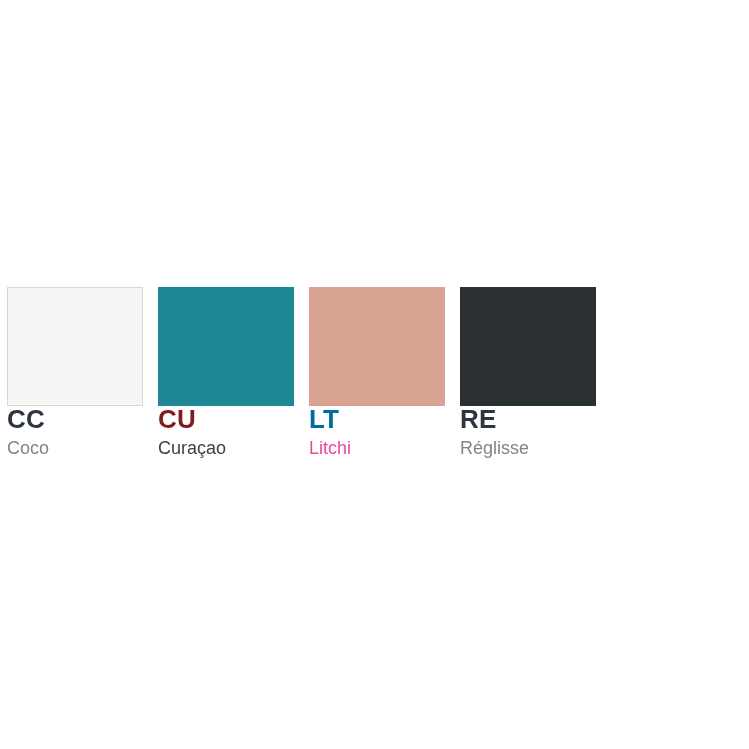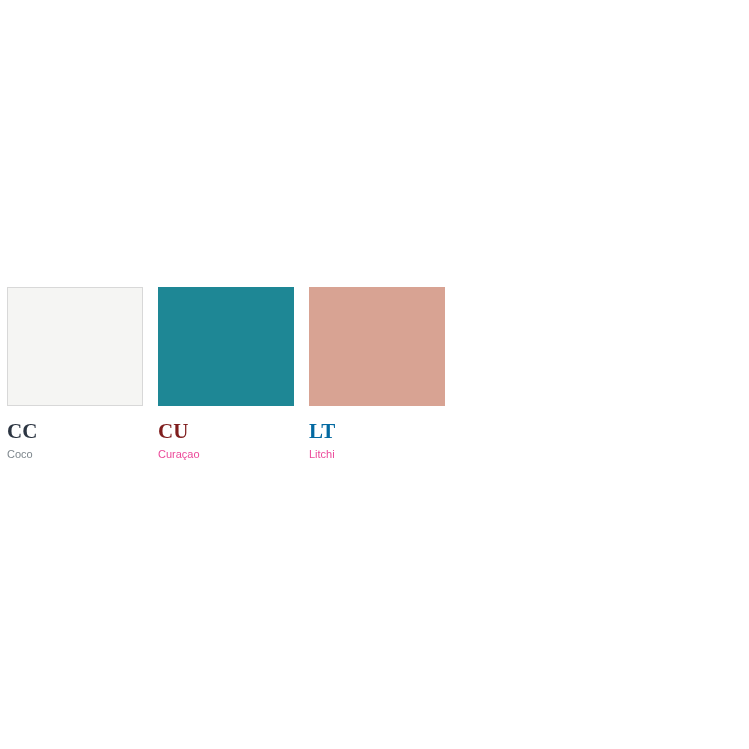--- a/index.html
+++ b/index.html
@@ -51,34 +51,33 @@
     box-sizing: border-box;
     background: #cccccc;
     border: 0 solid transparent;
   }
 
   .swatch-chip.has-border {
     border: 1px solid #d8d8d8;
   }
 
   .swatch-code {
-    margin-top: 14px;
-    font-family: Liberation Serif, serif;
-    font-size: 21px;
+    font-family: Liberation Sans, sans-serif;
+    font-size: 26px;
     font-weight: bold;
     line-height: 1.05;
     letter-spacing: 0.1px;
     color: #2c3542;
     white-space: nowrap;
   }
 
   .swatch-name {
     margin-top: 6px;
     font-family: "Liberation Sans", sans-serif;
-    font-size: 11px;
+    font-size: 18px;
     font-weight: normal;
     line-height: 1.1;
     color: #7d868c;
     white-space: nowrap;
   }
 </style>
 </head>
 <body>
 
 <div id="palette-board" style="background: rgb(255, 255, 255);">
@@ -86,25 +85,30 @@
 
     <div class="swatch-item">
       <div class="swatch-chip has-border" style="background: rgb(245, 245, 243); border-color: rgb(216, 216, 216);"></div>
       <div class="swatch-code" style="color: rgb(44, 53, 66);">CC</div>
       <div class="swatch-name" style="color: rgb(125, 134, 140);">Coco</div>
     </div>
 
     <div class="swatch-item">
       <div class="swatch-chip" style="background: rgb(30, 135, 149);"></div>
       <div class="swatch-code" style="color: #7f1d1d;">CU</div>
-      <div class="swatch-name" style="color: #ec4899;">Curaçao</div>
+      <div class="swatch-name" style="color: #404040;">Curaçao</div>
     </div>
 
     <div class="swatch-item">
       <div class="swatch-chip" style="background: rgb(216, 163, 147);"></div>
       <div class="swatch-code" style="color: #0369a1;">LT</div>
       <div class="swatch-name" style="color: #ec4899;">Litchi</div>
     </div>
 
 
+    <div class="swatch-item">
+      <div class="swatch-chip" style="background: rgb(43, 48, 51);"></div>
+      <div class="swatch-code" style="color: rgb(44, 53, 66);">RE</div>
+      <div class="swatch-name" style="color: rgb(125, 134, 140);">Réglisse</div>
+    </div>
 
   </div>
 </div>
 
 </body></html>

